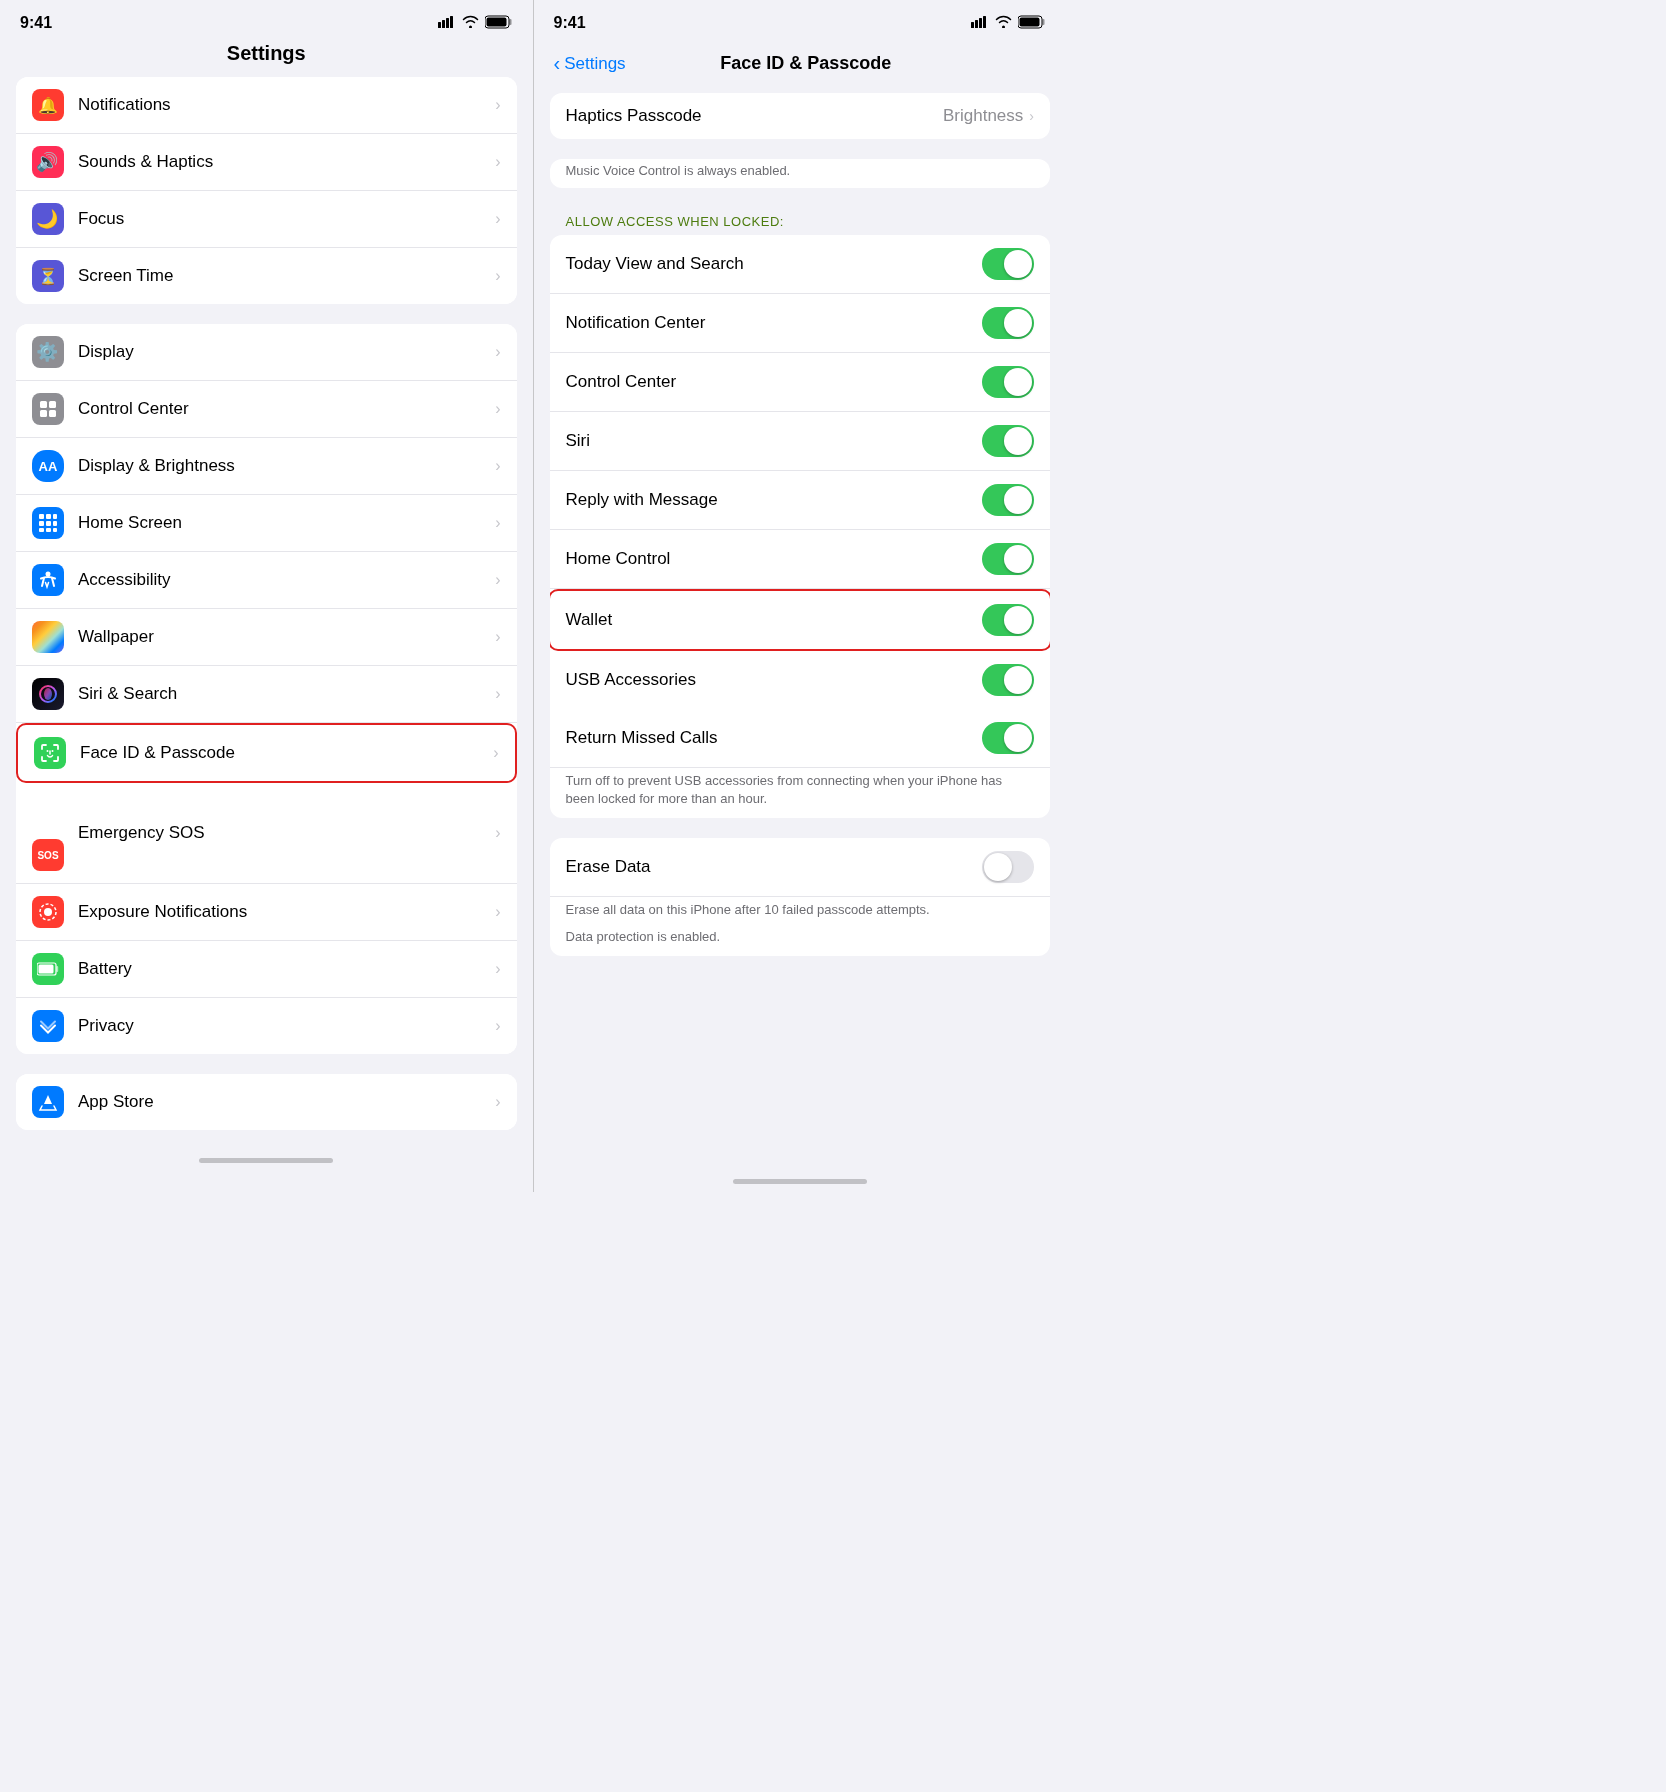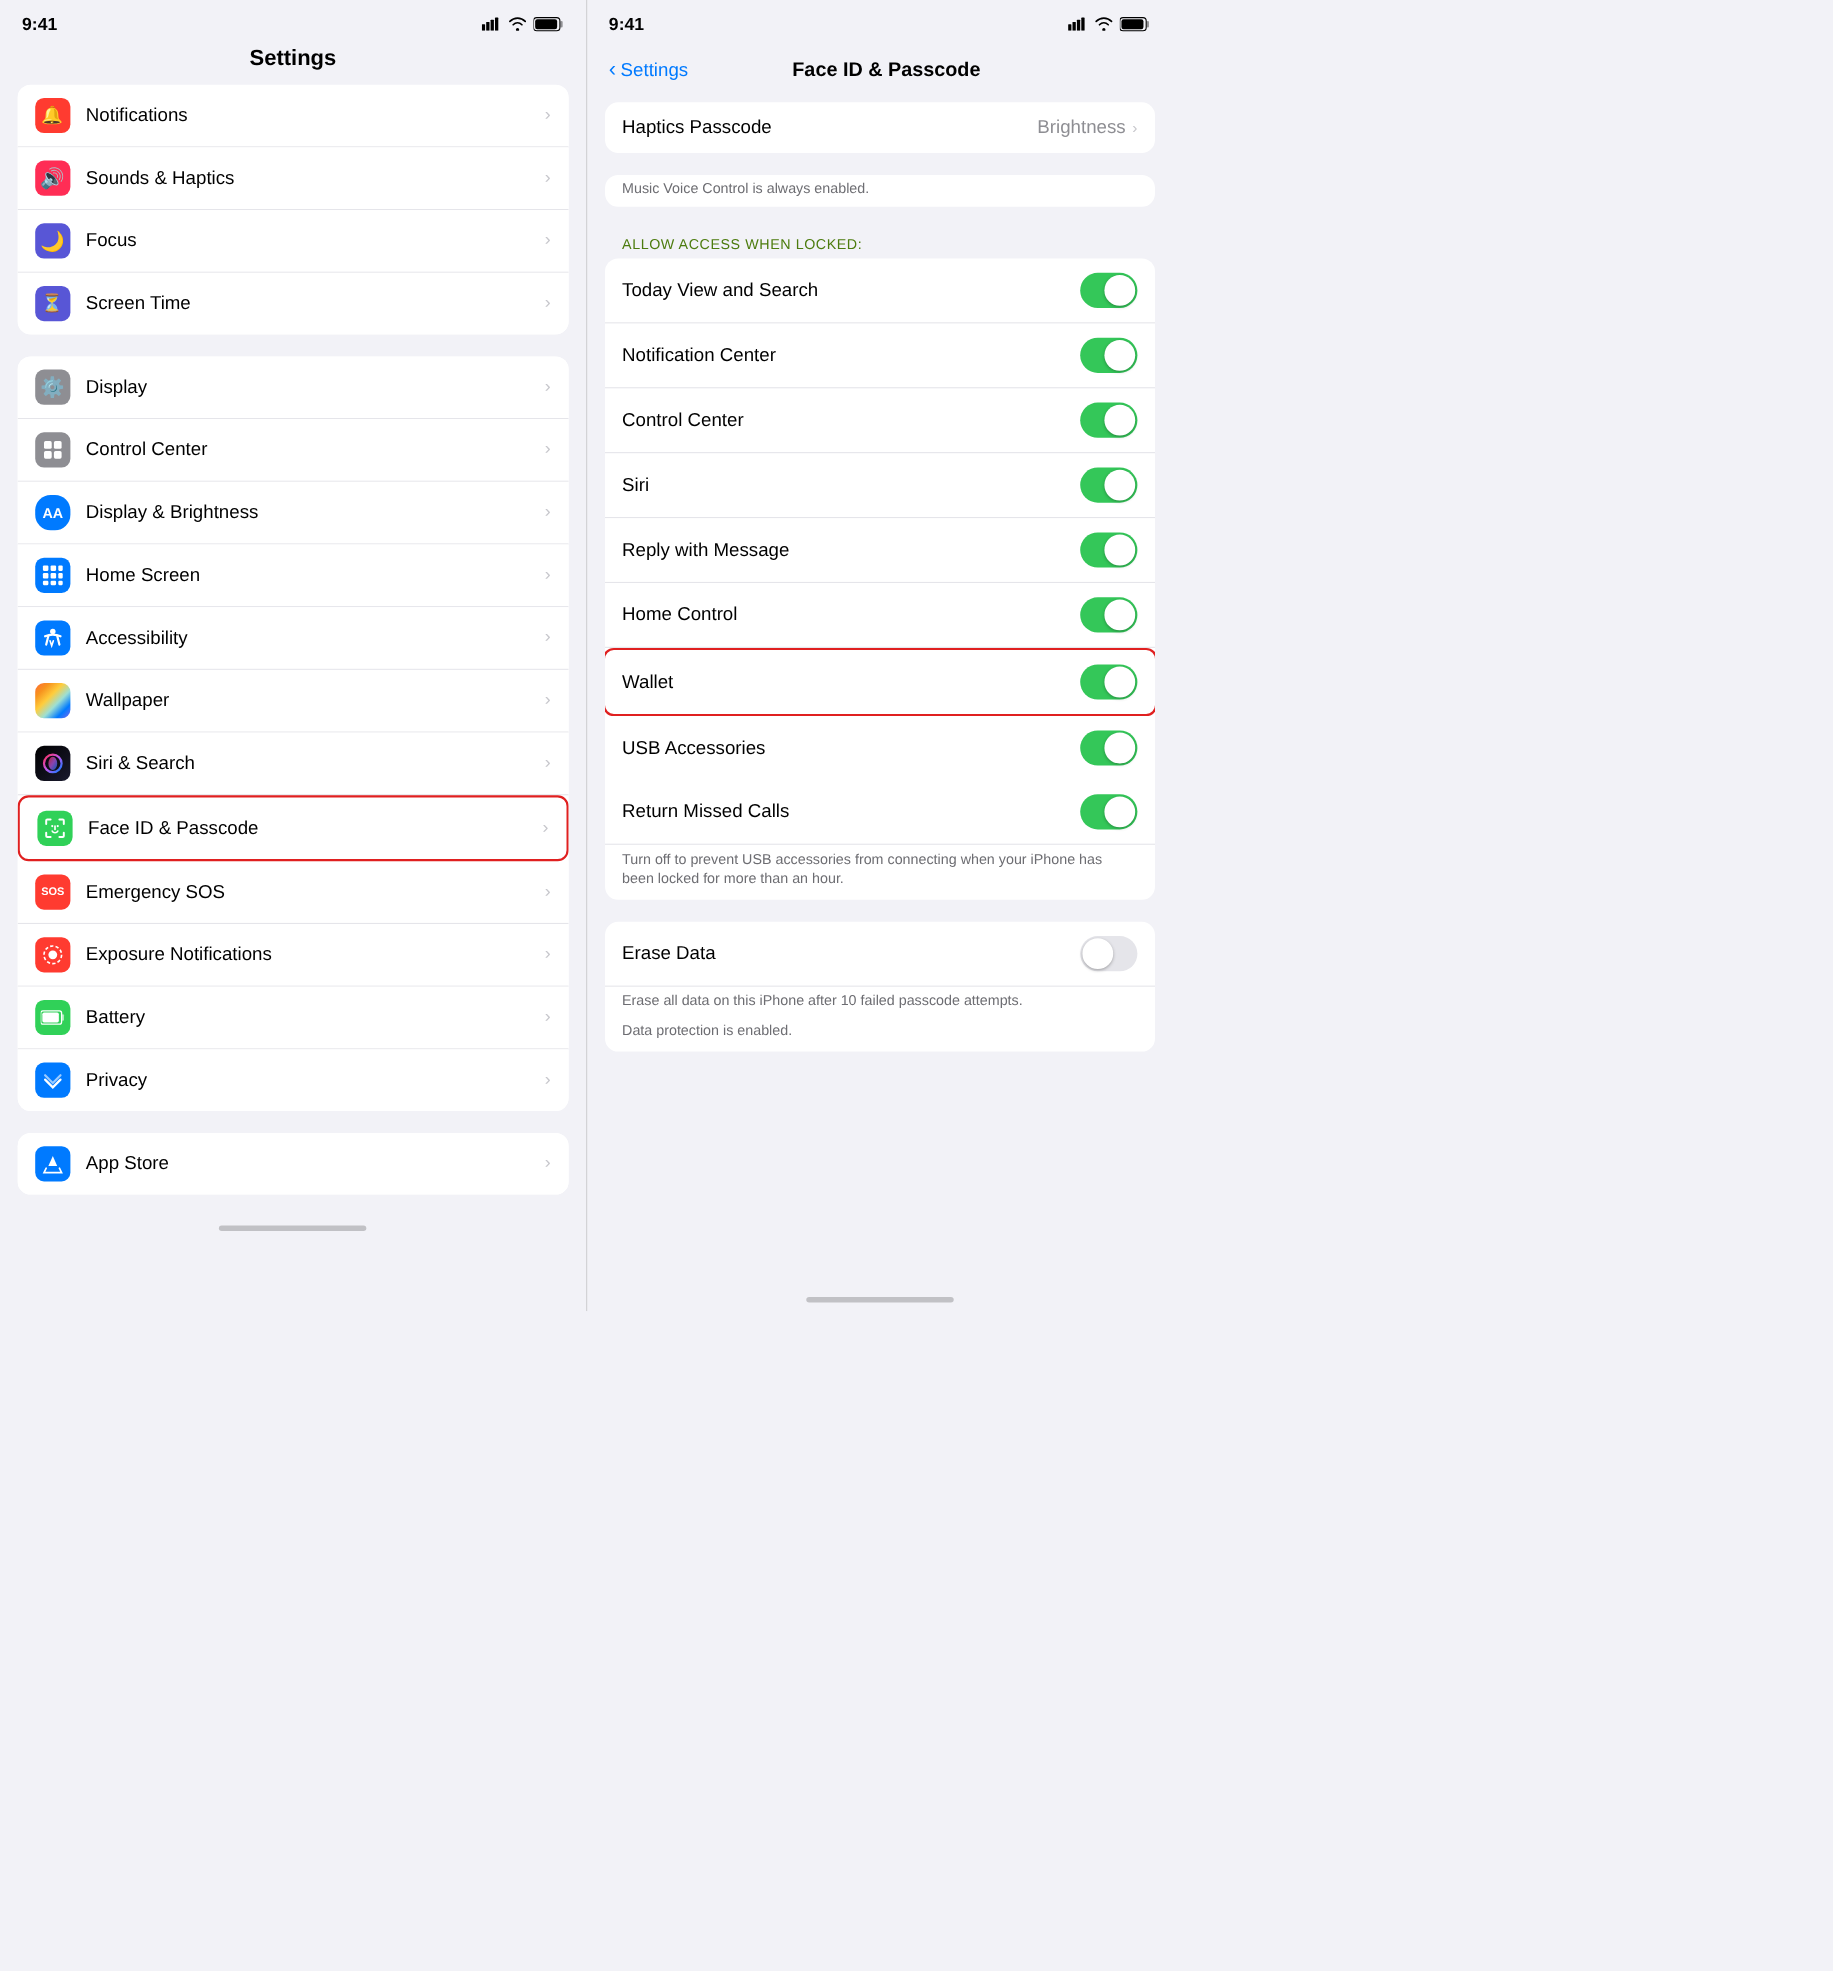--- a/index.html
+++ b/index.html
@@ -212,21 +212,21 @@
     .icon-notifications { background: #ff3b30; }
     .icon-sounds { background: #ff2d55; }
     .icon-focus { background: #5856d6; }
     .icon-screentime { background: #5856d6; }
     .icon-general { background: #8e8e93; }
     .icon-control { background: #8e8e93; }
     .icon-display { background: #007aff; }
     .icon-homescreen { background: #007aff; }
     .icon-accessibility { background: #007aff; }
     .icon-faceid { background: #30d158; }
-    .icon-sos { background: #ff3b30; }
+    .icon-sos { background: #ff3b30; margin-top: 44px; }
     .icon-exposure { background: #ff3b30; }
     .icon-battery { background: #30d158; }
     .icon-privacy { background: #007aff; }
     .icon-appstore { background: #007aff; }
 
     .bottom-home-indicator {
       width: 134px;
       height: 5px;
       background: #000;
       border-radius: 3px;

